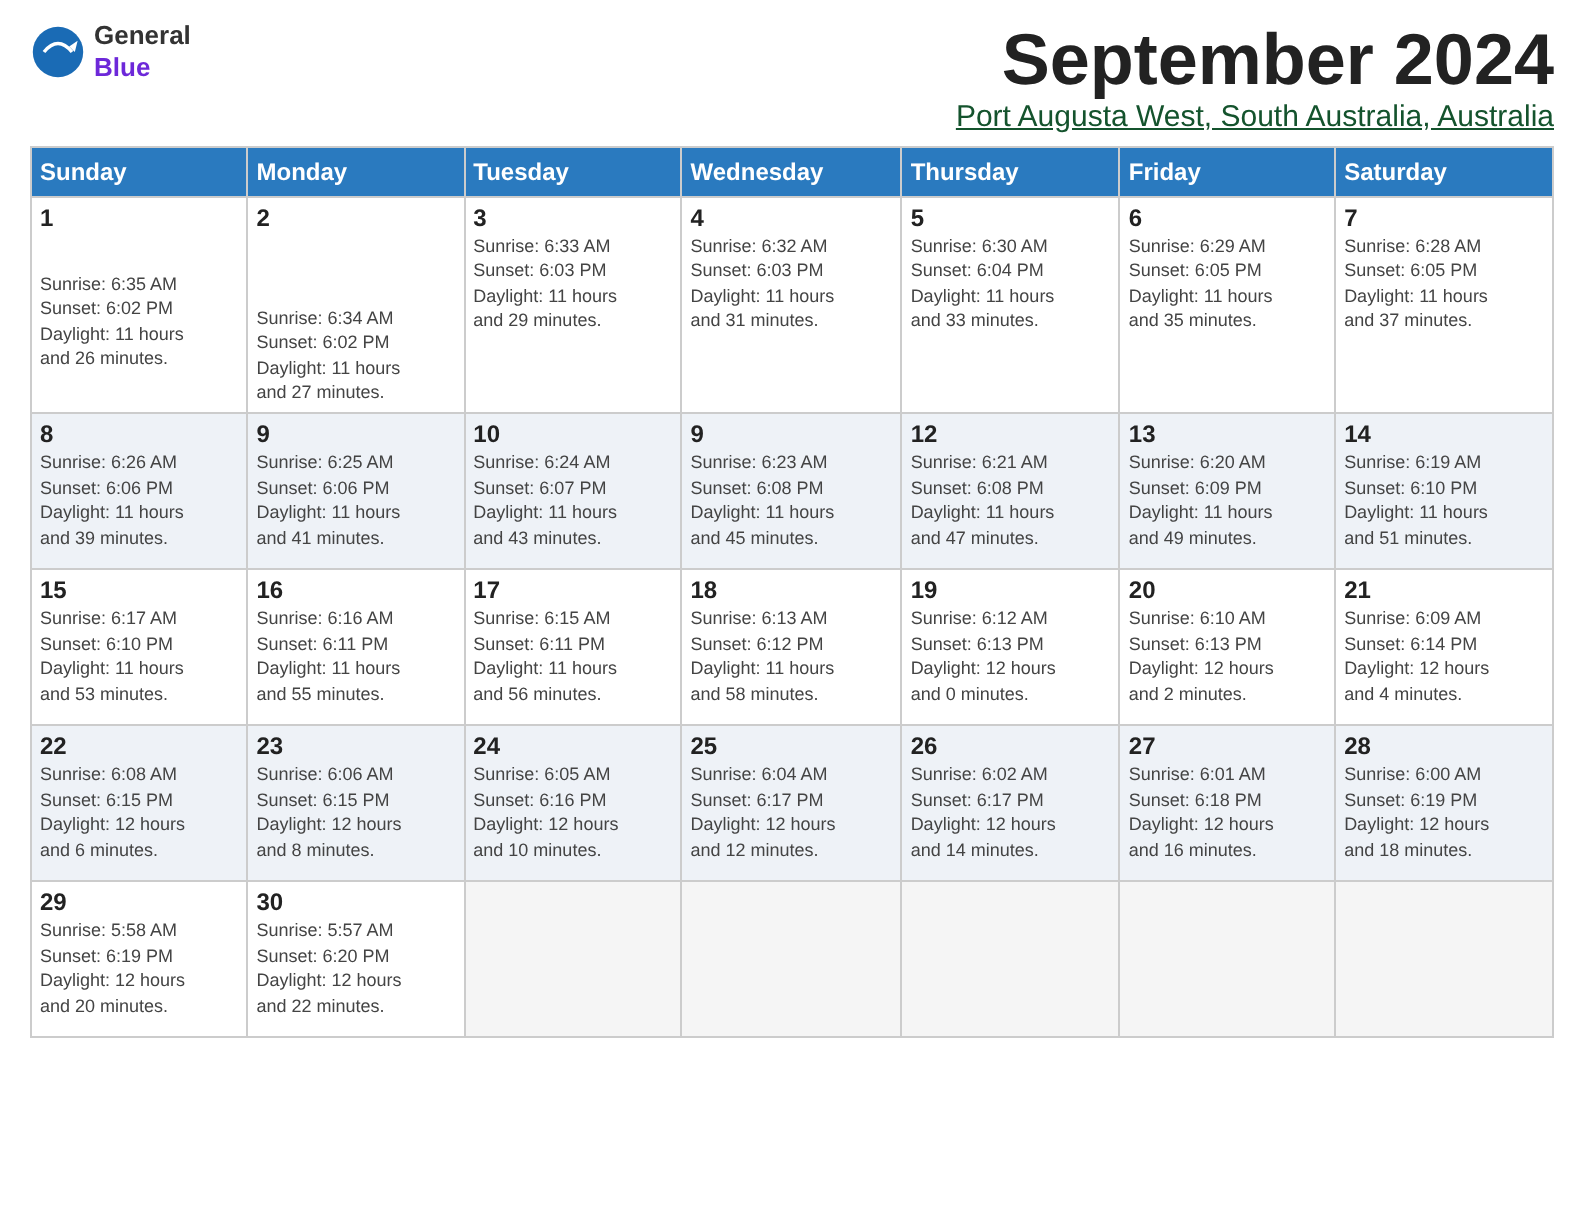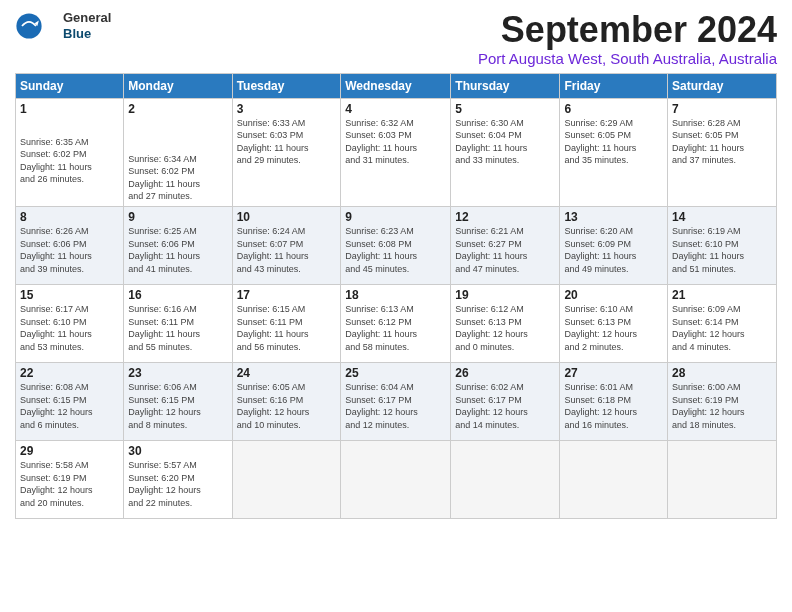--- a/index.html
+++ b/index.html
@@ -16,53 +16,54 @@
     }
     .header-top {
       display: flex;
       align-items: flex-start;
       justify-content: space-between;
       margin-bottom: 4px;
     }
     .logo {
       display: flex;
       align-items: center;
-      gap: 20px;
+      gap: 4px;
     }
     .logo-text {
       font-size: 13px;
       line-height: 1.2;
     }
     .logo-text .general {
       display: block;
       color: #333;
       font-weight: bold;
     }
     .logo-text .blue {
       display: block;
-      color: #0c4a6e;
+      color: #6d28d9;
       font-weight: bold;
     }
     .logo-icon {
       width: 28px;
       height: 28px;
     }
     .title-section {
       text-align: right;
       flex: 1;
     }
     .month-title {
       font-size: 36px;
       font-weight: bold;
       color: #222;
       line-height: 1.1;
     }
     .location-title {
       font-size: 15px;
-      color: #6d28d9;
+      color: #14532d;
+      text-decoration: underline;
     }
     .calendar {
       width: 100%;
       border-collapse: collapse;
       margin-top: 6px;
     }
     .calendar th {
       background-color: #2a7abf;
       color: #fff;
       font-size: 12px;
@@ -214,21 +215,21 @@
           <td class="row-shade">
             <span class="day-number">9</span>
             <div class="day-info" style="white-space: pre-line;">Sunrise: 6:23 AM
 Sunset: 6:08 PM
 Daylight: 11 hours
 and 45 minutes.</div>
           </td>
           <td class="row-shade">
             <span class="day-number">12</span>
             <div class="day-info" style="white-space: pre-line;">Sunrise: 6:21 AM
-Sunset: 6:27 PM
+Sunset: 6:08 PM
 Daylight: 11 hours
 and 47 minutes.</div>
           </td>
           <td class="row-shade">
             <span class="day-number">13</span>
             <div class="day-info" style="white-space: pre-line;">Sunrise: 6:20 AM
 Sunset: 6:09 PM
 Daylight: 11 hours
 and 49 minutes.</div>
           </td>

